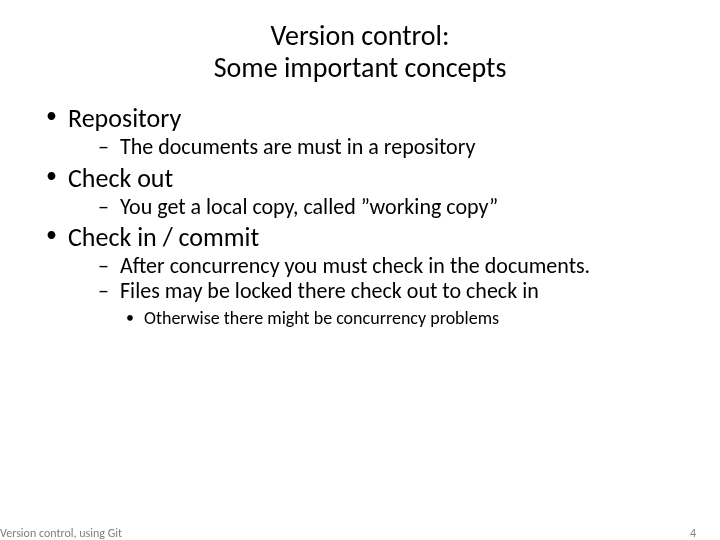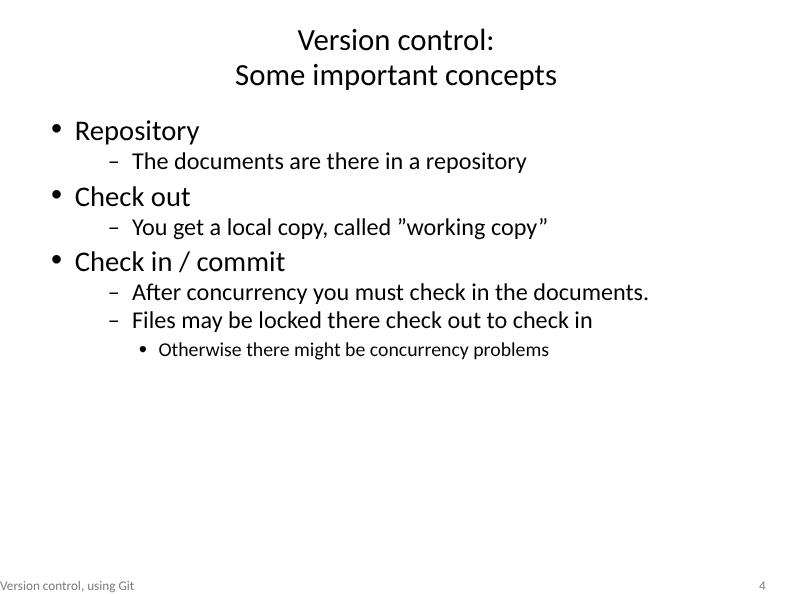--- a/index.html
+++ b/index.html
@@ -100,21 +100,21 @@
 <div class="slide">
   <h1 class="title">
     <span>Version control:</span><br>
     <span>Some important concepts</span>
   </h1>
 
   <ul class="level1">
     <li>
       <span>Repository</span>
       <ul class="level2">
-        <li>The documents are there in a repository</li>
+        <li>The documents are must in a repository</li>
       </ul>
     </li>
     <li>
       <span>Check out</span>
       <ul class="level2">
         <li>You get a local copy, called ”working copy”</li>
       </ul>
     </li>
     <li>
       <span>Check in / commit</span>

